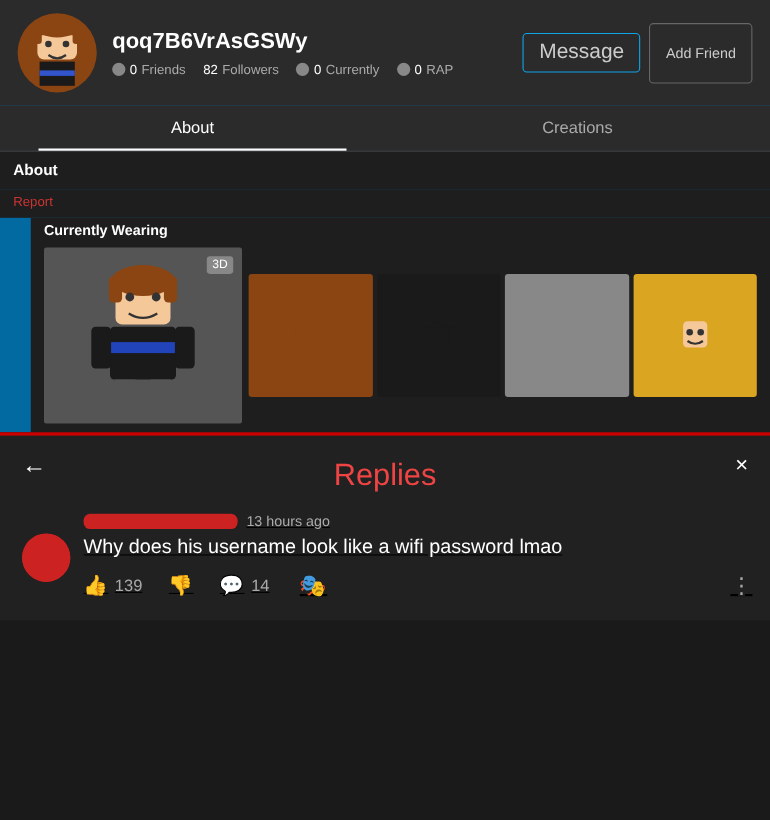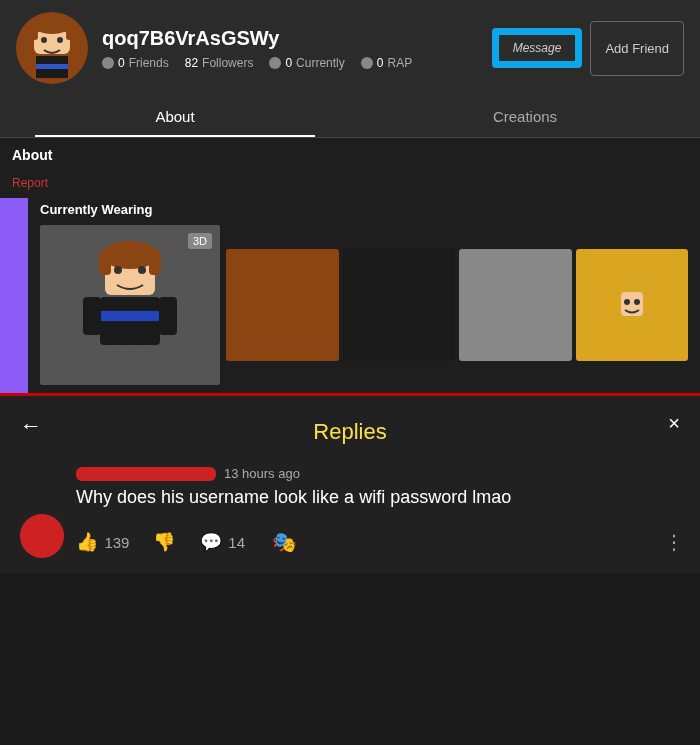--- a/index.html
+++ b/index.html
@@ -6,21 +6,21 @@
     body {
       width: 700px;
       height: 745px;
       font-family: 'Arial', sans-serif;
       background: #1a1a1a;
       overflow: hidden;
     }
 
     
     .roblox-section {
-      background: #8b5cf6;
+      background: #0369a1;
       width: 100%;
     }
 
     .profile-header {
       display: flex;
       align-items: center;
       padding: 12px 16px;
       background: #2b2b2b;
       justify-content: space-between;
     }
@@ -94,27 +94,26 @@
     }
 
     .profile-buttons {
       display: flex;
       gap: 8px;
       align-items: center;
     }
 
     .btn-message {
       background: transparent;
-      border: 7px solid #0ea5e9;
+      border: 1px solid #0ea5e9;
       color: #ccc;
       padding: 6px 14px;
       border-radius: 4px;
-      font-size: 12px;
-      cursor: pointer;
-      font-style: italic;
+      font-size: 19px;
+      cursor: pointer;
     }
 
     .btn-add-friend {
       background: transparent;
       border: 1px solid #666;
       color: #ccc;
       padding: 19px 14px;
       border-radius: 4px;
       font-size: 13px;
       cursor: pointer;
@@ -242,22 +241,22 @@
     }
 
     .back-arrow {
       color: #ffffff;
       font-size: 22px;
       cursor: pointer;
       margin-right: auto;
     }
 
     .replies-title {
-      color: #fde047;
-      font-size: 22px;
+      color: #ef4444;
+      font-size: 28px;
       font-weight: normal;
       position: absolute;
       left: 50%;
       transform: translateX(-50%);
       margin-top: 17px;
     }
 
     .close-btn {
       color: #ffffff;
       font-size: 20px;
@@ -266,21 +265,22 @@
 
     
     .comment-section {
       background: #212121;
       padding: 16px 16px 16px 20px;
     }
 
     .comment-row {
       display: flex;
       gap: 12px;
-      align-items: flex-end;
+      align-items: center;
+      text-decoration: underline;
     }
 
     .comment-avatar {
       width: 44px;
       height: 44px;
       border-radius: 50%;
       background: #cc2222;
       flex-shrink: 0;
       position: relative;
       overflow: hidden;
@@ -313,21 +313,21 @@
 
     .comment-time {
       color: #aaaaaa;
       font-size: 13px;
     }
 
     .comment-text {
       color: #ffffff;
       font-size: 18px;
       line-height: 1.4;
-      margin-bottom: 16px;
+      margin-bottom: 6px;
     }
 
     .comment-actions {
       display: flex;
       align-items: center;
       gap: 24px;
     }
 
     .action-item {
       display: flex;

